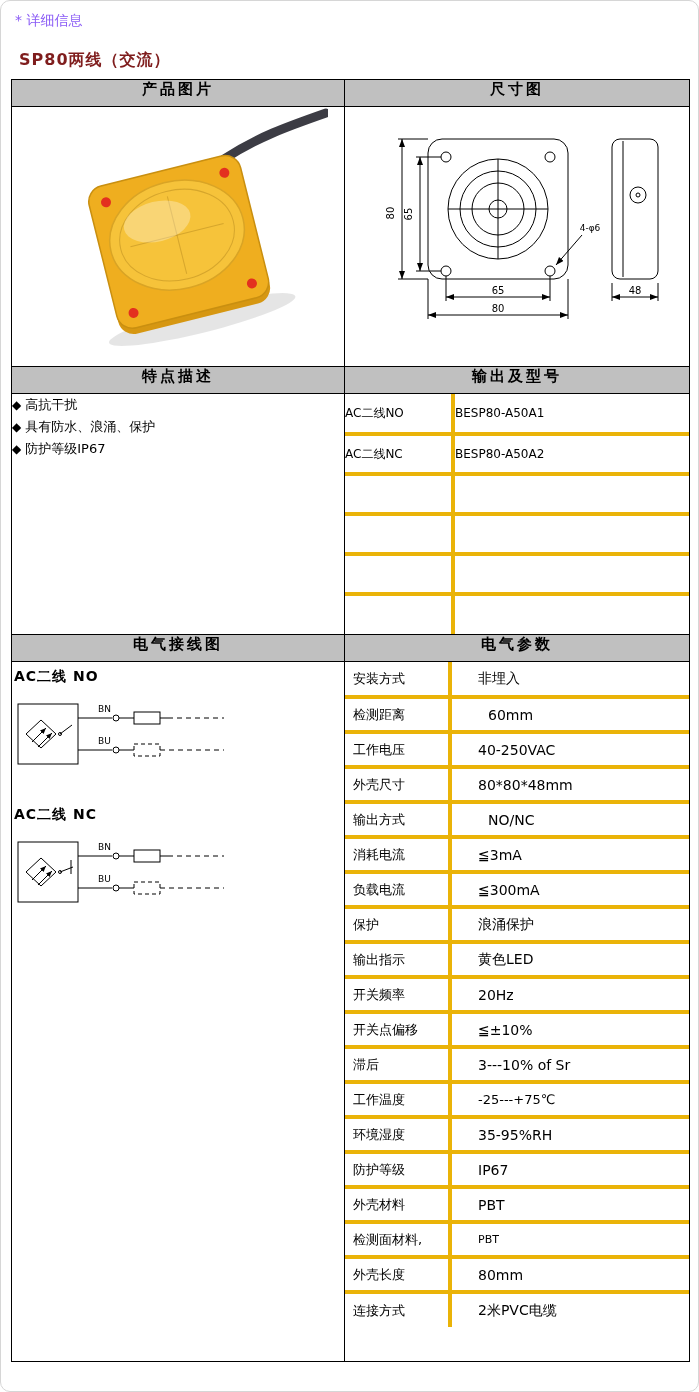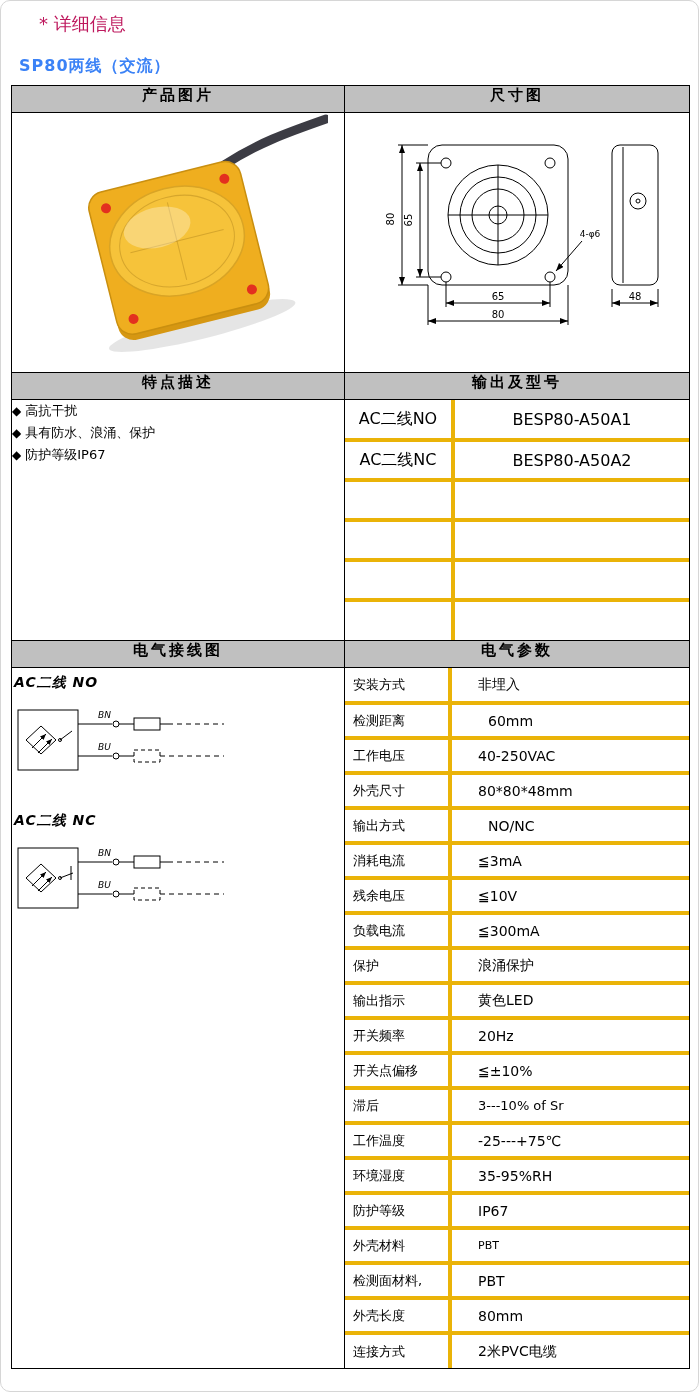--- a/index.html
+++ b/index.html
@@ -10,23 +10,23 @@
     color: #000;
     overflow: hidden;
   }
   .page {
     width: 699px; height: 1392px;
     border: 1px solid #d6d6d6;
     border-radius: 10px;
     background: #fff;
     padding: 8px 10px 10px 10px;
   }
-  .note { font-size: 18px; color: #be185d; padding: 3px 0 0 4px; margin-left: 24px; }
+  .note { font-size: 14px; color: #8b5cf6; padding: 3px 0 0 4px; }
   .title {
-    font-size: 16px; font-weight: bold; color: #3b82f6;
+    font-size: 16px; font-weight: bold; color: #7f1d1d;
     padding: 20px 0 8px 8px; letter-spacing: 1px;
   }
   table.main {
     width: 678px; border-collapse: collapse; table-layout: fixed;
     margin-left: 0;
   }
   table.main > tbody > tr > td {
     border: 1px solid #000; padding: 0; vertical-align: top;
   }
   td.hdr {
@@ -38,28 +38,28 @@
   td.featcell { padding: 14px 10px 0 14px; font-size: 13px; }
   .feat { line-height: 21px; white-space: nowrap; }
   .feat .bullet { margin-right: 4px; font-size: 12px; }
   td.nested { padding: 0; }
   table.inner { border-collapse: collapse; width: 100%; }
   table.inner td { border: 4px solid #eab308; }
   table.inner tr:first-child > td { border-top: none; }
   table.inner tr:last-child > td { border-bottom: none; }
   table.inner td:first-child { border-left: none; }
   table.inner td:last-child { border-right: none; }
-  table.outputs td { height: 40px; text-align: center; font-size: 16px; }
+  table.outputs td { height: 40px; font-size: 12px; }
   table.outputs td.ot { width: 108px; }
   table.params td { height: 35px; font-size: 13px; }
   table.params td.pn { width: 105px; padding-left: 8px; }
   table.params td.pv { padding-left: 26px; font-size: 14px; }
   table.params tr:nth-child(17) td.pv { font-size: 11px; }
   table.params tr:nth-child(13) td.pv { font-size: 13px; }
-  td.wirecell { padding: 12px 8px 0 14px; font-style: italic; }
+  td.wirecell { padding: 12px 8px 0 14px; }
   .wlabel { font-weight: bold; font-size: 14px; margin: 6px 0 2px 2px; letter-spacing: 1px; }
   svg text { font-family: "DejaVu Sans", sans-serif; }
 </style>
 </head>
 <body>
 
 <div class="page">
   <div class="note">* 详细信息</div>
   <div class="title">SP80两线（交流）</div>
 
@@ -289,24 +289,20 @@
                 </tr>
               <tr>
                   <td class="pn">输出方式</td>
                   <td class="pv" style="padding-left:36px;">NO/NC</td>
                 </tr>
               <tr>
                   <td class="pn">消耗电流</td>
                   <td class="pv">≦3mA</td>
                 </tr>
               <tr>
-                  <td class="pn">残余电压</td>
-                  <td class="pv">≦10V</td>
-                </tr>
-              <tr>
                   <td class="pn">负载电流</td>
                   <td class="pv">≦300mA</td>
                 </tr>
               <tr>
                   <td class="pn">保护</td>
                   <td class="pv">浪涌保护</td>
                 </tr>
               <tr>
                   <td class="pn">输出指示</td>
                   <td class="pv">黄色LED</td>

